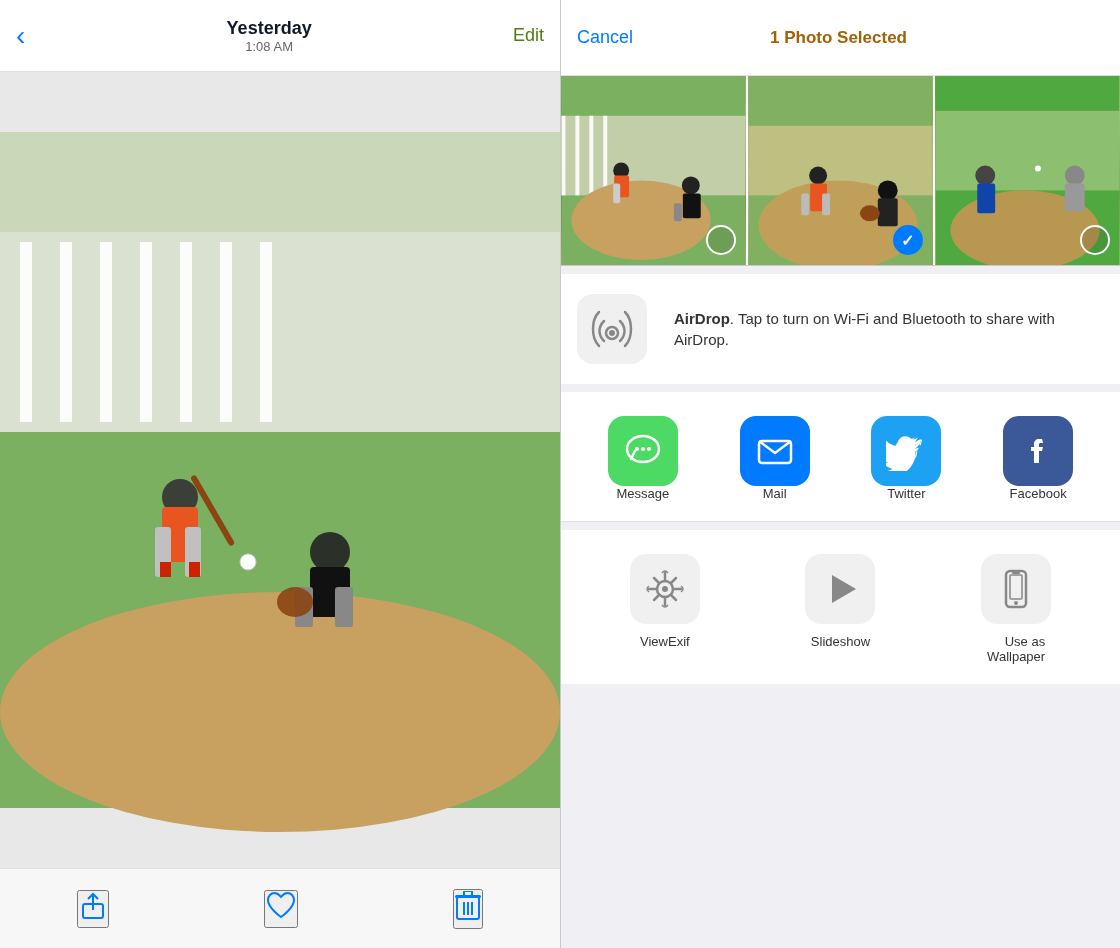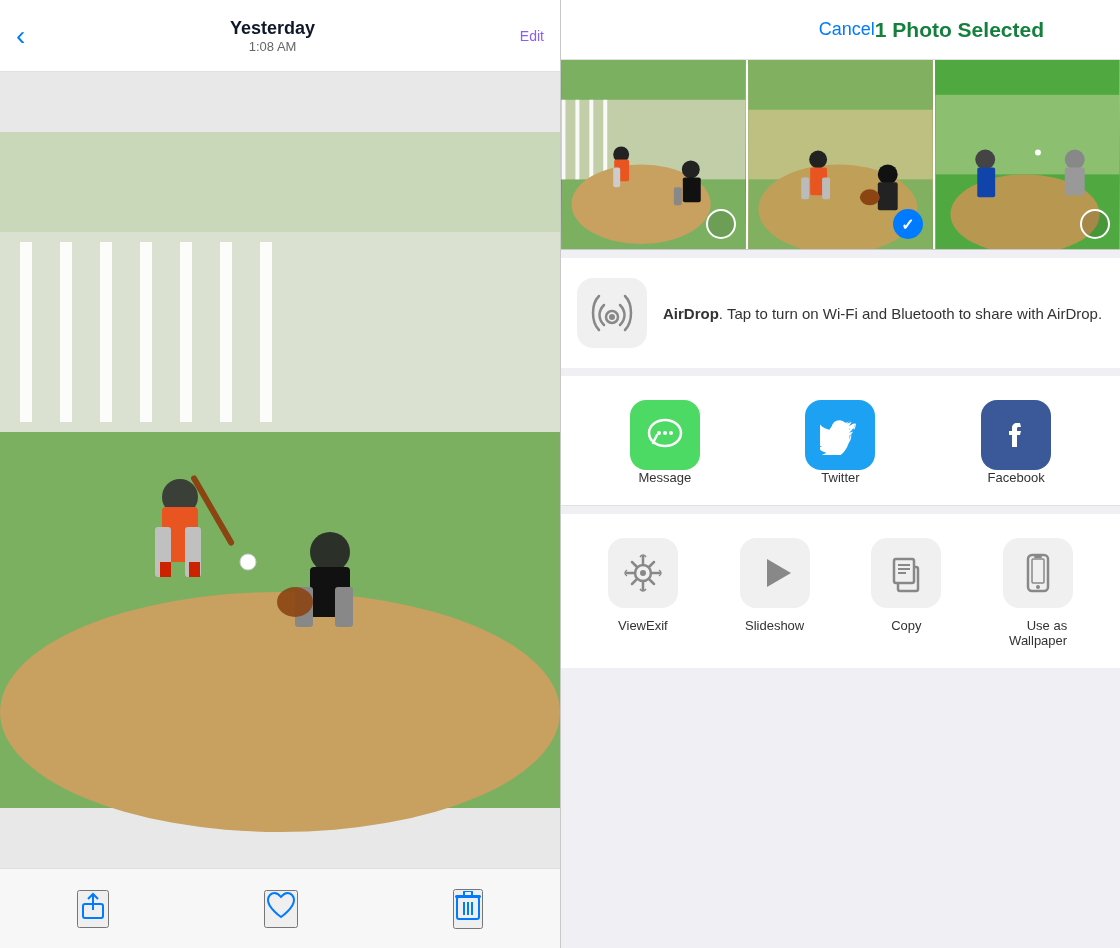--- a/index.html
+++ b/index.html
@@ -39,22 +39,22 @@
     .header-title {
       font-size: 18px;
       font-weight: 600;
       color: #0f172a;
     }
     .header-subtitle {
       font-size: 13px;
       color: #666;
     }
     .edit-btn {
-      color: #8b5cf6;
-      font-size: 14px;
+      color: #4d7c0f;
+      font-size: 18px;
       font-weight: 400;
     }
     .photo-main {
       flex: 1;
       background: #e8e8e8;
       overflow: hidden;
       position: relative;
     }
     
     .baseball-scene {
@@ -78,36 +78,36 @@
     
     .right-panel {
       width: 560px;
       height: 948px;
       background: #efeff4;
       display: flex;
       flex-direction: column;
       border-left: 1px solid #c8c8c8;
     }
     .right-header {
-      height: 60px;
-      display: flex;
-      align-items: center;
-      justify-content: flex-end;
+      height: 76px;
+      display: flex;
+      align-items: center;
+      justify-content: space-between;
       padding: 0 16px;
       background: #fff;
       border-bottom: 1px solid #e0e0e0;
     }
     .cancel-btn {
       color: #007aff;
       font-size: 18px;
     }
     .photo-selected-title {
-      font-size: 21px;
+      font-size: 17px;
       font-weight: 600;
-      color: #15803d;
+      color: #a16207;
     }
 
     
     .thumbnails-row {
       display: flex;
       height: 190px;
       background: #fff;
       border-bottom: 1px solid #c8c8c8;
       overflow: hidden;
     }
@@ -156,21 +156,21 @@
       font-weight: bold;
     }
 
     
     .airdrop-section {
       background: #fff;
       padding: 20px 16px;
       margin-top: 8px;
       display: flex;
       align-items: center;
-      gap: 16px;
+      gap: 27px;
     }
     .airdrop-icon-wrap {
       width: 70px;
       height: 70px;
       border-radius: 16px;
       background: #f0f0f0;
       display: flex;
       align-items: center;
       justify-content: center;
       flex-shrink: 0;
@@ -411,20 +411,29 @@
           <ellipse cx="20" cy="18" rx="16" ry="13" fill="none" stroke="#fff" stroke-width="2.5"></ellipse>
           <path d="M8 28 L12 20" fill="none" stroke="#fff" stroke-width="2.5" stroke-linecap="round"></path>
           <circle cx="14" cy="18" r="2" fill="#fff"></circle>
           <circle cx="20" cy="18" r="2" fill="#fff"></circle>
           <circle cx="26" cy="18" r="2" fill="#fff"></circle>
         </svg>
       </div>
       <span class="share-label">Message</span>
     </div>
     <div class="share-item">
+      <div class="share-icon-box mail-icon">
+        <svg width="40" height="40" viewBox="0 0 40 40">
+          <rect x="4" y="10" width="32" height="22" rx="3" fill="none" stroke="#fff" stroke-width="2.5"></rect>
+          <polyline points="4,10 20,22 36,10" fill="none" stroke="#fff" stroke-width="2.5"></polyline>
+        </svg>
+      </div>
+      <span class="share-label">Mail</span>
+    </div>
+    <div class="share-item">
       <div class="share-icon-box twitter-icon">
         <svg width="40" height="40" viewBox="0 0 40 40">
           <path d="M36 10.5 C34.5 11.5 32.8 12.2 31 12.5 C29.4 10.7 27.1 9.6 24.5 9.6 C19.5 9.6 15.5 13.6 15.5 18.6 C15.5 19.3 15.6 20 15.7 20.6 C8.5 20.2 2.1 16.6 -1.9 11.2 C-2.7 12.6 -3.1 14.2 -3.1 15.9 C-3.1 19.3 -1.4 22.3 1.3 24.1 C-0.1 24.1 -1.4 23.7 -2.5 23.1 L-2.5 23.2 C-2.5 27.6 0.5 31.3 4.6 32.1 C3.9 32.3 3.1 32.4 2.2 32.4 C1.6 32.4 1 32.3 0.5 32.2 C1.6 35.8 5 38.4 9 38.5 C6 40.9 2.2 42.3 -1.9 42.3 C-2.7 42.3 -3.4 42.3 -4.1 42.2 C0 44.6 4.7 46 9.8 46 C24.4 46 32.4 32.5 32.4 20.8 L32.4 19.7 C34 18.6 35.4 17.2 36.5 15.6 C35 16.3 33.4 16.7 31.7 16.9 C33.5 15.8 34.8 14.1 35.5 12.1 C34 13.1 32.2 13.8 30.3 14.2" fill="none"></path>
 
           <path d="M34 9 C32 11 29 12 26 12 C24 10 21 9 18 9 C13 9 9 13 9 18 C9 19 9 20 9.3 21 C4 20.5 -0.5 17.5 -3.5 13 C-4.2 14.5 -4.5 16 -4.5 17.5 C-4.5 20.5 -3 23 -0.5 24.5 C-2 24.5 -3.2 24.1 -4.2 23.6 C-4.2 27.5 -1.5 30.8 2.2 31.6 C1.5 31.8 0.8 31.9 0 31.9 C-0.6 31.9 -1.1 31.8 -1.6 31.7 C-0.5 35 2.7 37.3 6.5 37.4 C3.7 39.6 0.1 40.8 -3.7 40.8 L-5 40.8 C-1 43 3.5 44.2 8.2 44.2 C22 44.2 29.5 32 29.5 21.4 L29.5 20.4 C31 19.3 32.3 17.9 33.3 16.4 C31.9 17 30.4 17.4 28.8 17.6 C30.5 16.5 31.8 14.9 32.4 13 C30.9 14 29.2 14.6 27.4 14.9 C25.9 13.2 23.8 12.2 21.5 12.2 C16.9 12.2 13.2 15.9 13.2 20.5 C13.2 21.2 13.3 21.8 13.4 22.4" fill="#fff" stroke="none"></path>
           <path d="M8,32 C16,36 26,34 30,26 C32,22 32,16 28,12 C26,12 22,11 20,13 C22,10 26,9 30,11 C32,9 34,8 36,9 C34,11 33,13 34,15 C35,13 36,11 36,9 C35,11 33,14 31,16 C31,24 26,34 16,36 C12,37 8,36 5,34" fill="#fff" stroke="none"></path>
         </svg>
 
         <svg style="position:absolute" width="40" height="40" viewBox="0 0 40 40">
           <path d="M36 12 C34 13.5 31.5 14.5 29 14.8 C27.2 12.8 24.6 11.5 21.8 11.5 C16.4 11.5 12 15.9 12 21.3 C12 22.1 12.1 22.9 12.3 23.6 C4.3 23.2 -1.3 19.3 -5 13.5 C-5.8 14.9 -6.2 16.5 -6.2 18.2 C-6.2 21.5 -4.5 24.4 -2 26.1 C-3.4 26 -4.7 25.7 -5.8 25.1 L-5.8 25.2 C-5.8 30 -2.5 33.9 1.8 34.7 C1 34.9 0.2 35 -0.7 35 C-1.3 35 -1.9 34.9 -2.5 34.8 C-1.3 38.7 2.4 41.5 6.8 41.6 C3.6 44.1 -0.6 45.6 -5 45.6 L-6.5 45.6 C-2 48.1 3.1 49.6 8.5 49.6 C24.8 49.6 33.8 35.2 33.8 22.7 C33.8 22.3 33.8 21.9 33.8 21.5 C35.5 20.3 37 18.9 38.2 17.2 C36.5 17.9 34.7 18.4 32.8 18.6 C34.8 17.4 36.3 15.5 37 13.3 C35.1 14.4 33 15.2 30.8 15.6" fill="#fff" stroke="none" transform="translate(2, -4) scale(0.8)"></path>
@@ -466,33 +475,20 @@
         <svg width="44" height="44" viewBox="0 0 44 44">
           <polygon points="14,8 38,22 14,36" fill="#888"></polygon>
         </svg>
       </div>
       <span class="action-label">Slideshow</span>
     </div>
     <div class="action-item">
       <div class="action-icon-box">
         <svg width="44" height="44" viewBox="0 0 44 44">
 
-          <rect x="14" y="16" width="20" height="24" rx="2" fill="none" stroke="#888" stroke-width="2.5"></rect>
-          <rect x="10" y="8" width="20" height="24" rx="2" fill="#f0f0f0" stroke="#888" stroke-width="2.5"></rect>
-          <line x1="14" y1="14" x2="26" y2="14" stroke="#888" stroke-width="2"></line>
-          <line x1="14" y1="18" x2="26" y2="18" stroke="#888" stroke-width="2"></line>
-          <line x1="14" y1="22" x2="22" y2="22" stroke="#888" stroke-width="2"></line>
-        </svg>
-      </div>
-      <span class="action-label">Copy</span>
-    </div>
-    <div class="action-item">
-      <div class="action-icon-box">
-        <svg width="44" height="44" viewBox="0 0 44 44">
-
           <rect x="12" y="4" width="20" height="36" rx="4" fill="none" stroke="#888" stroke-width="2.5"></rect>
           <rect x="16" y="8" width="12" height="24" rx="1" fill="none" stroke="#888" stroke-width="1.5"></rect>
           <circle cx="22" cy="36" r="2" fill="#888"></circle>
           <line x1="19" y1="6" x2="25" y2="6" stroke="#888" stroke-width="2" stroke-linecap="round"></line>
         </svg>
       </div>
       <span class="action-label" style="white-space: pre-line; text-align: right">Use as
 Wallpaper</span>
     </div>
   </div>

